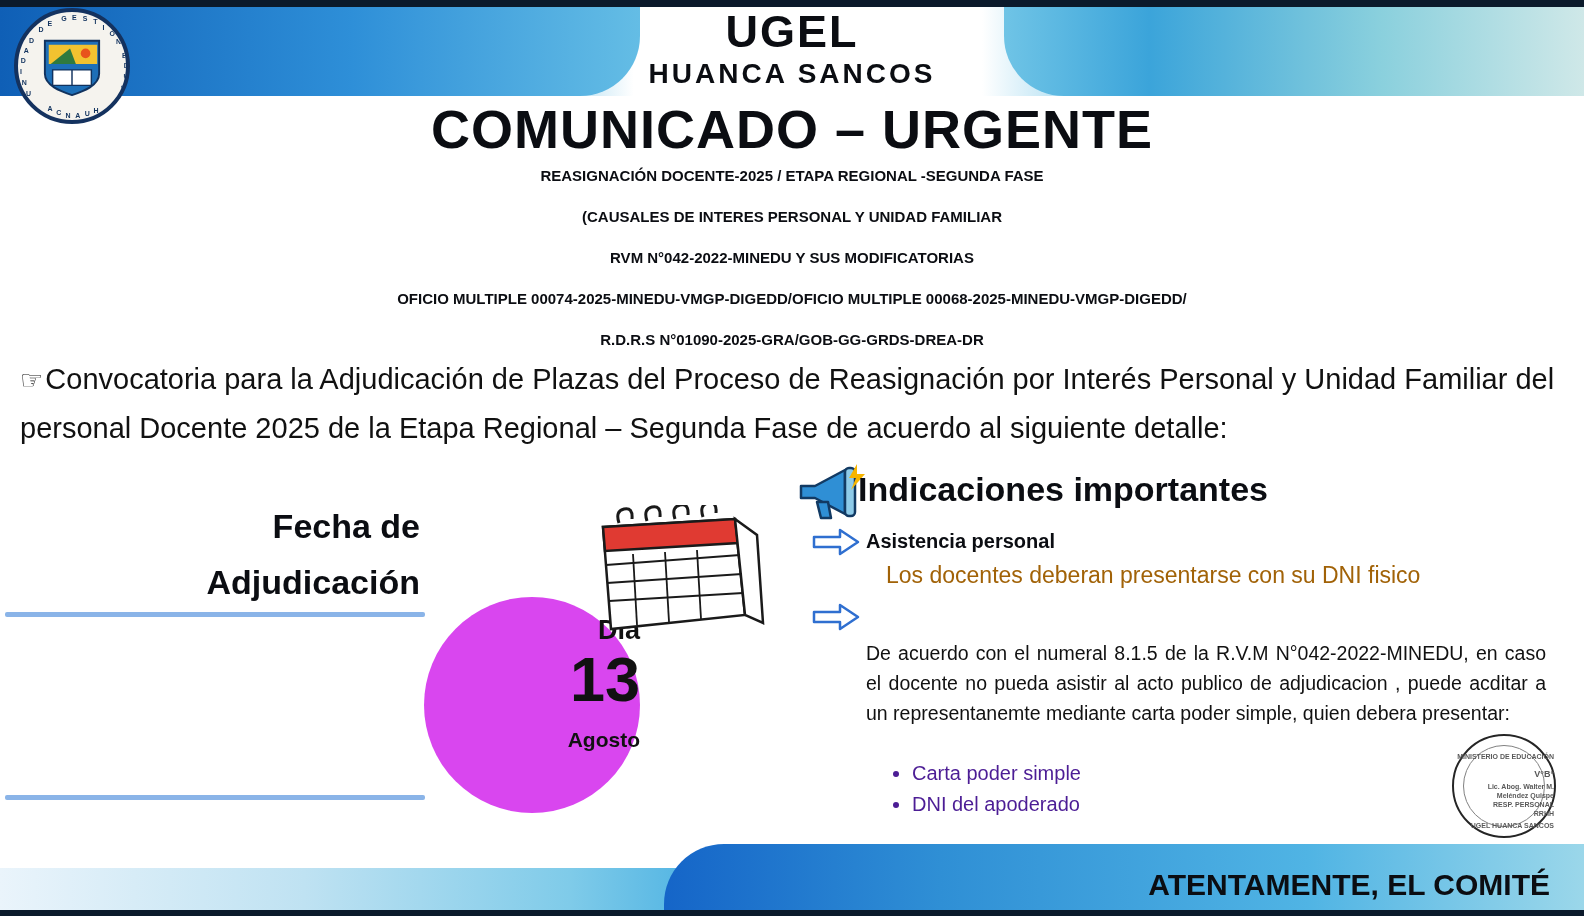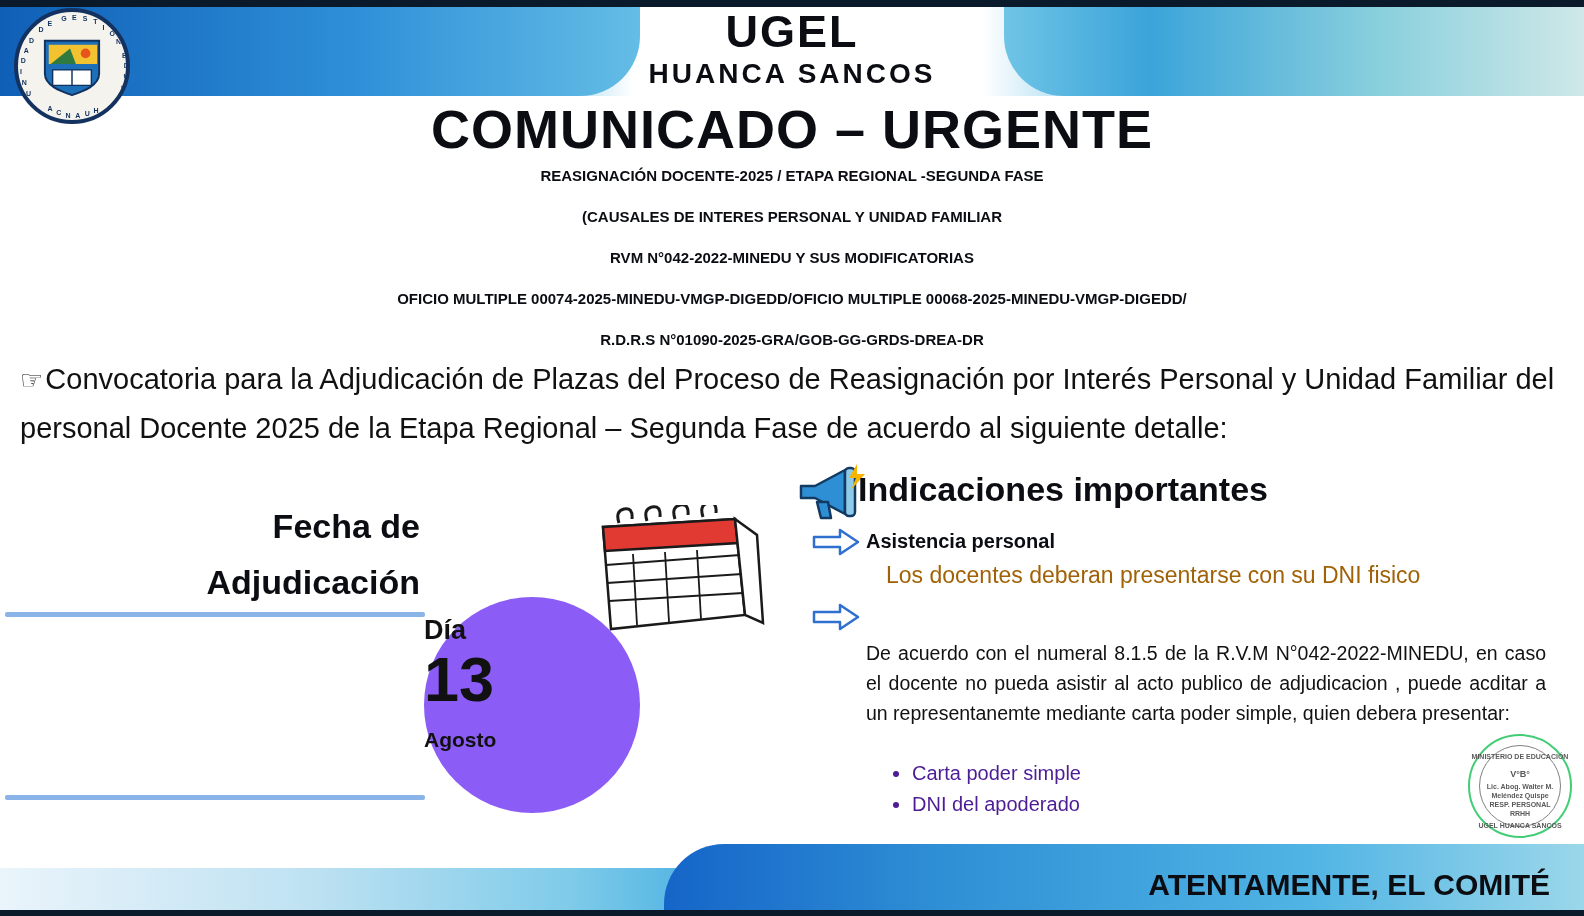--- a/index.html
+++ b/index.html
@@ -200,22 +200,22 @@
   }
 
   
   .date-circle {
     position: absolute;
     left: 424px;
     top: 597px;
     width: 216px;
     height: 216px;
     border-radius: 50%;
-    background: #8b5cf6;
-    text-align: left;
+    background: #d946ef;
+    text-align: right;
     color: #111;
   }
   .date-circle .dia {
     margin-top: 18px;
     font-size: 27px;
     font-weight: bold;
   }
   .date-circle .dow {
     font-size: 27px;
     font-weight: bold;
@@ -309,30 +309,30 @@
     font-size: 20px;
     line-height: 31px;
     color: #4c1d95;
     margin: 0;
     padding-left: 26px;
   }
 
   
   .seal {
     position: absolute;
-    right: 12px;
+    right: 28px;
     bottom: 78px;
     width: 104px;
     height: 104px;
     border-radius: 50%;
-    border: 2px solid #22c55e;
+    border: 2px solid #000000;
     box-sizing: border-box;
     color: #3b3b3b;
     font-size: 7px;
-    text-align: center;
+    text-align: right;
     opacity: 0.85;
   }
   .seal .inner {
     position: absolute;
     inset: 9px;
     border: 1px solid #6a6a6a;
     border-radius: 50%;
   }
   .seal .sl {
     position: absolute;

